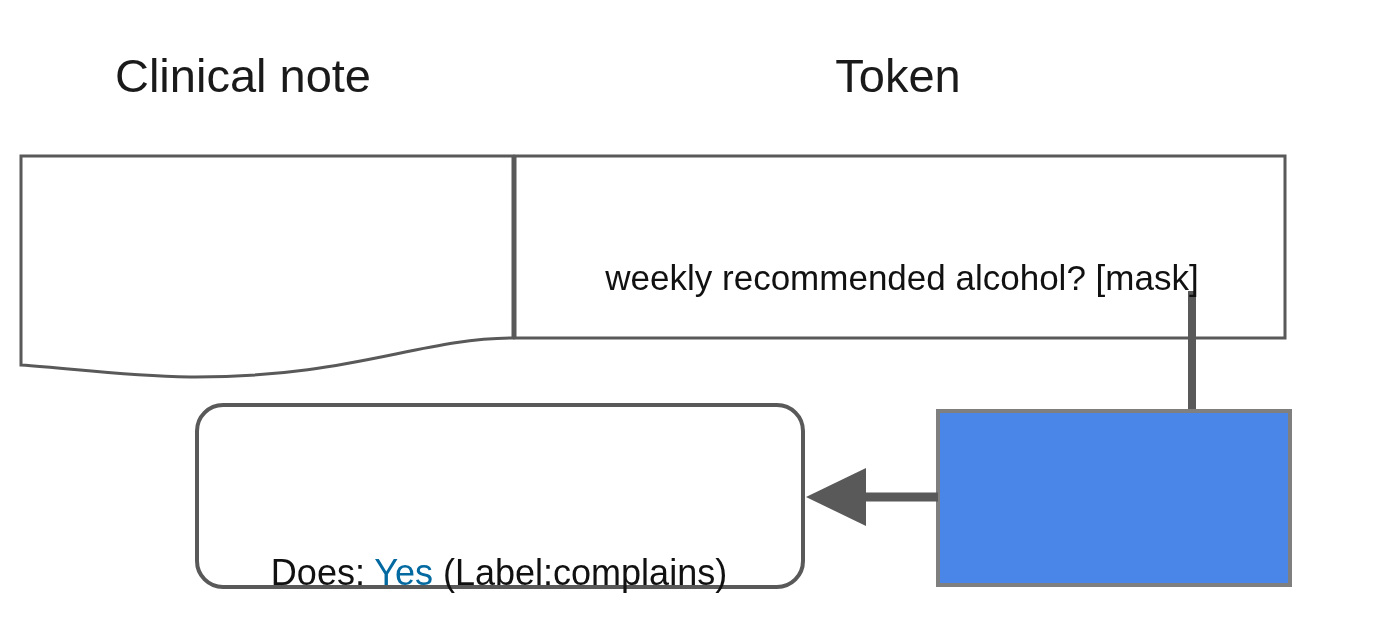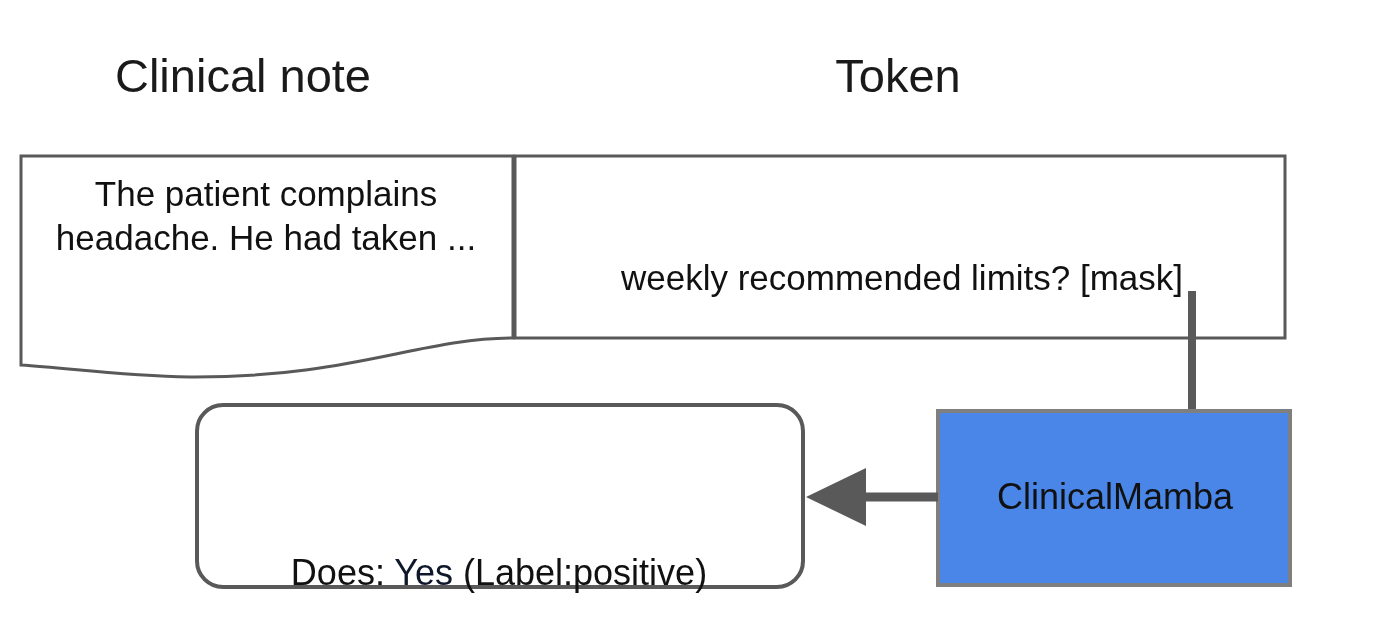--- a/index.html
+++ b/index.html
@@ -88,21 +88,21 @@
     top: 450px;
     width: 574px;
     font-size: 36px;
     line-height: 49px;
     text-align: center;
   }
   #token-lines .tline {
     display: block;
     white-space: nowrap;
   }
-  .tok-yes { color: #0f172a; }
+  .tok-yes { color: #0369a1; }
 </style>
 </head>
 <body>
 
 <div class="stage">
 
   <div class="col-header" id="header-clinical-note">Clinical note</div>
 
   <div class="col-header" id="header-prompt">Token</div>
 
@@ -117,28 +117,26 @@
     <line x1="1192" y1="291" x2="1192" y2="412" stroke="#595959" stroke-width="8"></line>
 
     <rect x="938" y="411" width="352" height="174" fill="#4a86e8" stroke="#7f7f7f" stroke-width="4"></rect>
 
     <line x1="938" y1="497" x2="862" y2="497" stroke="#595959" stroke-width="9"></line>
     <polygon points="806,497 866,468 866,526" fill="#595959"></polygon>
 
     <rect x="197" y="405" width="606" height="182" rx="26" ry="26" fill="#ffffff" stroke="#595959" stroke-width="4"></rect>
   </svg>
 
-  <div class="box-text" id="note-text">The patient complains headache. He had taken ...</div>
 
   <div class="box-text" id="prompt-text">
-    <div>weekly recommended limits? [mask]</div>
+    <div>weekly recommended alcohol? [mask]</div>
   </div>
 
-  <div class="box-text" id="model-label">ClinicalMamba</div>
 
   <div class="box-text" id="token-lines">
 
-    <span class="tline"><span>Does: </span><span class="tok-yes">Yes</span><span> (Label:positive)</span></span>
+    <span class="tline"><span>Does: </span><span class="tok-yes">Yes</span><span> (Label:complains)</span></span>
 
     
   </div>
 
 </div>
 
 </body></html>

